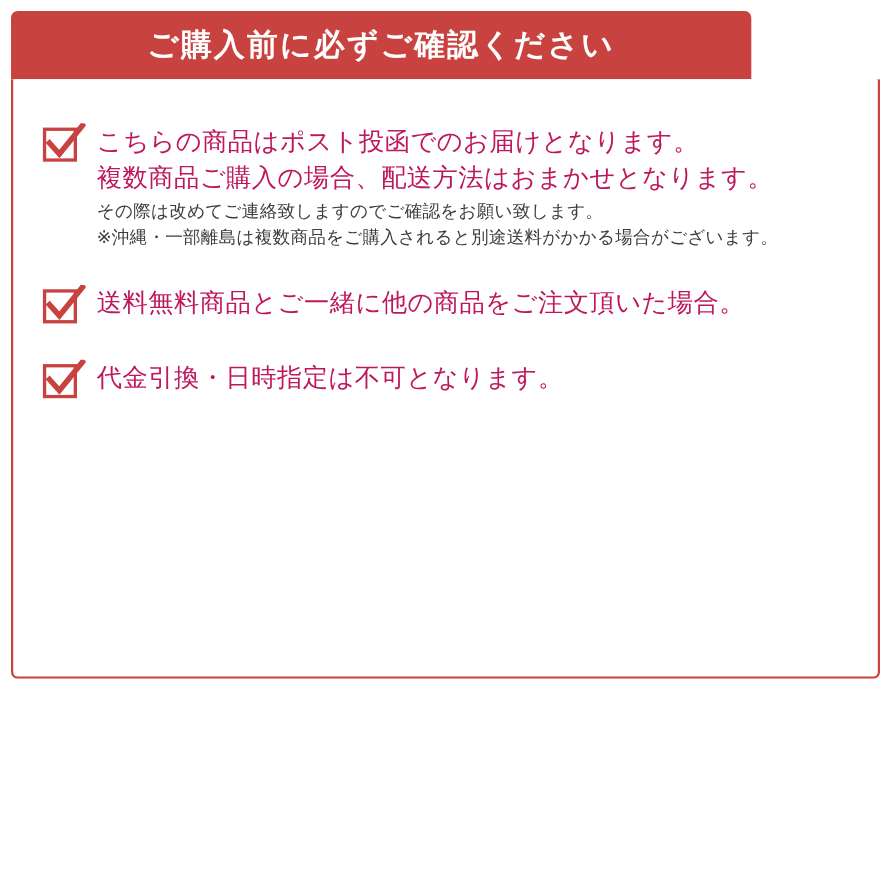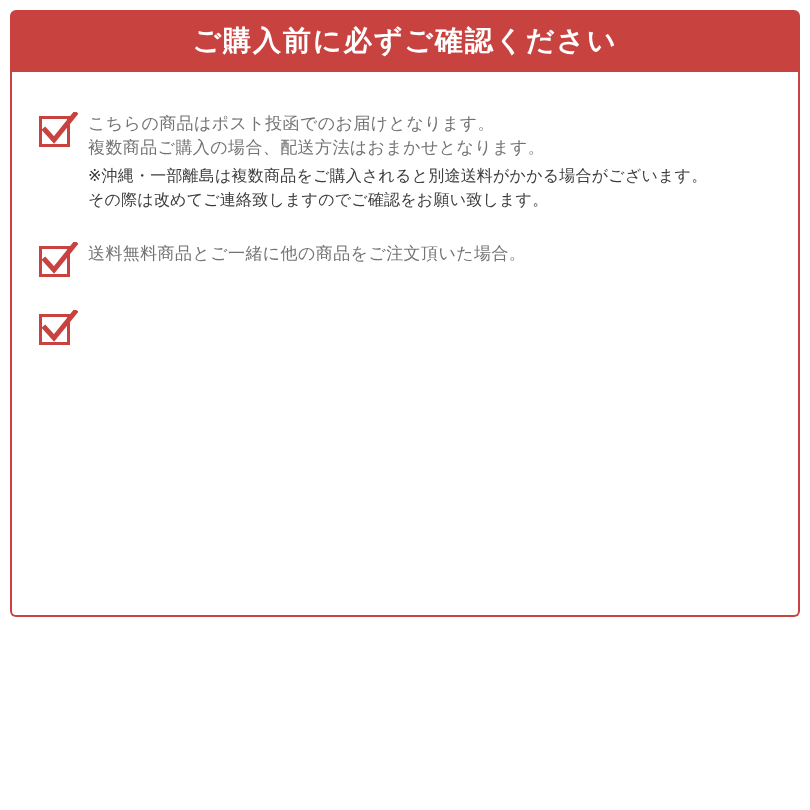--- a/index.html
+++ b/index.html
@@ -17,21 +17,21 @@
     height: 810px;
     background: #ffffff;
     box-sizing: border-box;
   }
 
   
   #header-banner {
     position: absolute;
     left: 10px;
     top: 10px;
-    width: 790px;
+    width: 673px;
     height: 62px;
     background: #c8423f;
     border-radius: 6px 6px 0 0;
     display: flex;
     align-items: center;
     justify-content: center;
   }
 
   #header-title {
     color: #ffffff;
@@ -76,22 +76,22 @@
     width: 40px;
     height: 40px;
   }
 
   .note-lines {
     flex: 1 1 auto;
     padding-top: 2px;
   }
 
   .line-main {
-    color: #737373;
-    font-size: 17px;
+    color: #be185d;
+    font-size: 23px;
     line-height: 1.42;
     letter-spacing: 0.4px;
     white-space: nowrap;
   }
 
   .line-sub {
     color: #3c3c3c;
     font-size: 16px;
     line-height: 1.5;
     letter-spacing: 0.2px;
@@ -118,22 +118,22 @@
       <span class="check-icon">
         <svg viewBox="0 0 40 40" xmlns="http://www.w3.org/2000/svg">
           <rect x="2.5" y="5.5" width="28" height="28" fill="none" stroke="#c8423f" stroke-width="3"></rect>
           <path d="M7 18 L16 28 L37 2" fill="none" stroke="#c8423f" stroke-width="5" stroke-linecap="square" stroke-linejoin="miter"></path>
         </svg>
       </span>
       <div class="note-lines">
         <div class="line-main">こちらの商品はポスト投函でのお届けとなります。</div>
         <div class="line-main">複数商品ご購入の場合、配送方法はおまかせとなります。</div>
         <div class="sub-block">
+          <div class="line-sub">その際は改めてご連絡致しますのでご確認をお願い致します。</div>
           <div class="line-sub">※沖縄・一部離島は複数商品をご購入されると別途送料がかかる場合がございます。</div>
-          <div class="line-sub">その際は改めてご連絡致しますのでご確認をお願い致します。</div>
         </div>
       </div>
     </div>
 
     <div class="note-item">
       <span class="check-icon">
         <svg viewBox="0 0 40 40" xmlns="http://www.w3.org/2000/svg">
           <rect x="2.5" y="5.5" width="28" height="28" fill="none" stroke="#c8423f" stroke-width="3"></rect>
           <path d="M7 18 L16 28 L37 2" fill="none" stroke="#c8423f" stroke-width="5" stroke-linecap="square" stroke-linejoin="miter"></path>
         </svg>
@@ -144,16 +144,19 @@
     </div>
 
 
     <div class="note-item">
       <span class="check-icon">
         <svg viewBox="0 0 40 40" xmlns="http://www.w3.org/2000/svg">
           <rect x="2.5" y="5.5" width="28" height="28" fill="none" stroke="#c8423f" stroke-width="3"></rect>
           <path d="M7 18 L16 28 L37 2" fill="none" stroke="#c8423f" stroke-width="5" stroke-linecap="square" stroke-linejoin="miter"></path>
         </svg>
       </span>
+      <div class="note-lines">
+        <div class="line-main">代金引換・日時指定は不可となります。</div>
+      </div>
     </div>
 
   </div>
 </div>
 
 </body></html>

